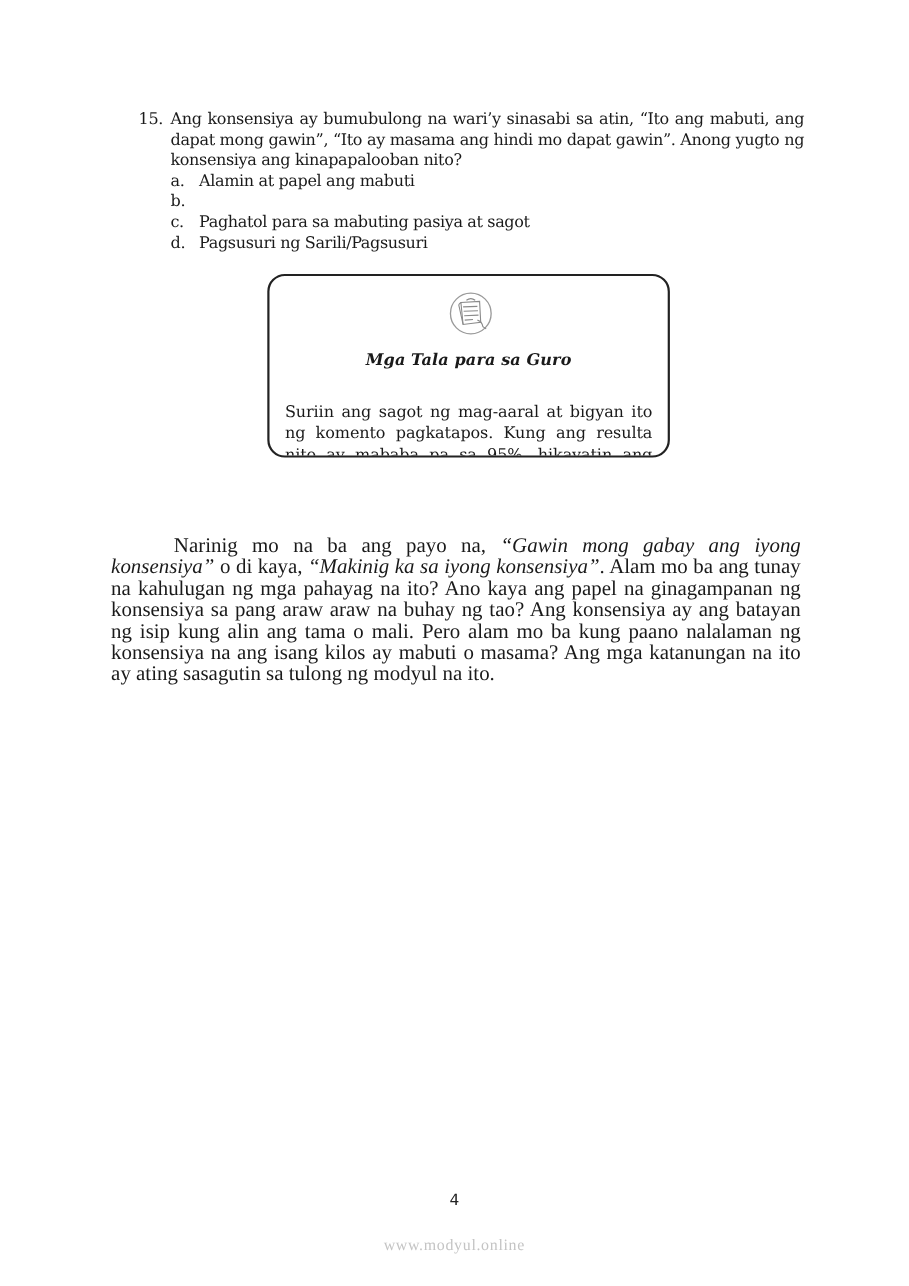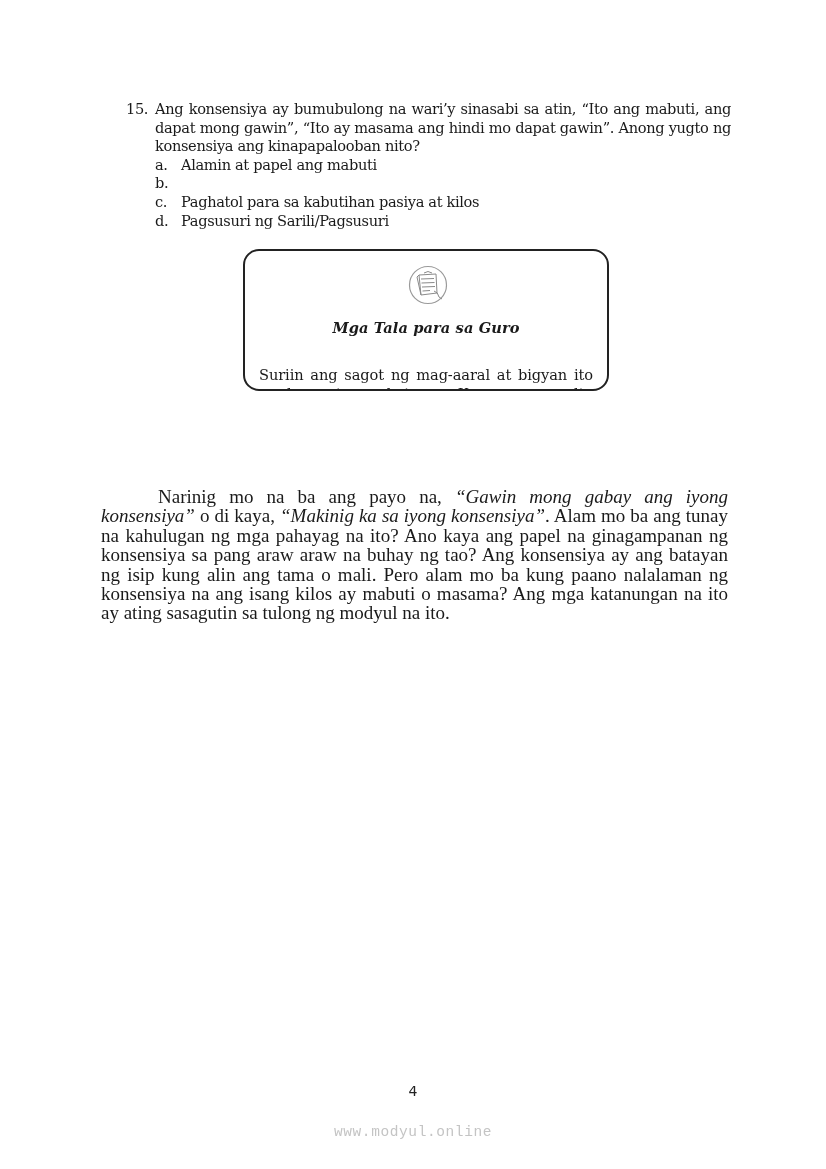--- a/index.html
+++ b/index.html
@@ -48,21 +48,21 @@
     .choice-letter {
       width: 26px;
       flex: none;
     }
 
     .note-box {
       position: absolute;
       left: 243px;
       top: 249px;
       width: 366px;
-      height: 142px;
+      height: 167px;
       border: 2px solid #222;
       border-radius: 16px;
       box-sizing: border-box;
       overflow: hidden;
     }
     .note-icon {
       position: absolute;
       left: 163px;
       top: 14px;
       width: 40px;
@@ -117,21 +117,21 @@
       font-family: "DejaVu Sans", "Liberation Sans", sans-serif;
       font-size: 14px;
       color: #222;
     }
     .watermark {
       position: absolute;
       left: 0;
       right: 0;
       top: 1124px;
       text-align: center;
-      font-family: Liberation Mono, monospace;
+      font-family: Liberation Serif, serif;
       font-size: 14.5px;
       color: #c4c4c4;
       letter-spacing: 0.6px;
     }
   </style>
 </head>
 <body>
 
 <div class="question">
   <div class="q-line">
@@ -141,21 +141,21 @@
   <ul class="choices">
     <li class="choice">
       <span class="choice-letter">a.</span>
       <span>Alamin at papel ang mabuti</span>
     </li>
     <li class="choice">
       <span class="choice-letter">b.</span>
     </li>
     <li class="choice">
       <span class="choice-letter">c.</span>
-      <span>Paghatol para sa kabutihan pasiya at kilos</span>
+      <span>Paghatol para sa mabuting pasiya at sagot</span>
     </li>
     <li class="choice">
       <span class="choice-letter">d.</span>
       <span>Pagsusuri ng Sarili/Pagsusuri</span>
     </li>
   </ul>
 </div>
 
 <div class="note-box">
   <svg class="note-icon" viewBox="0 0 40 40">

